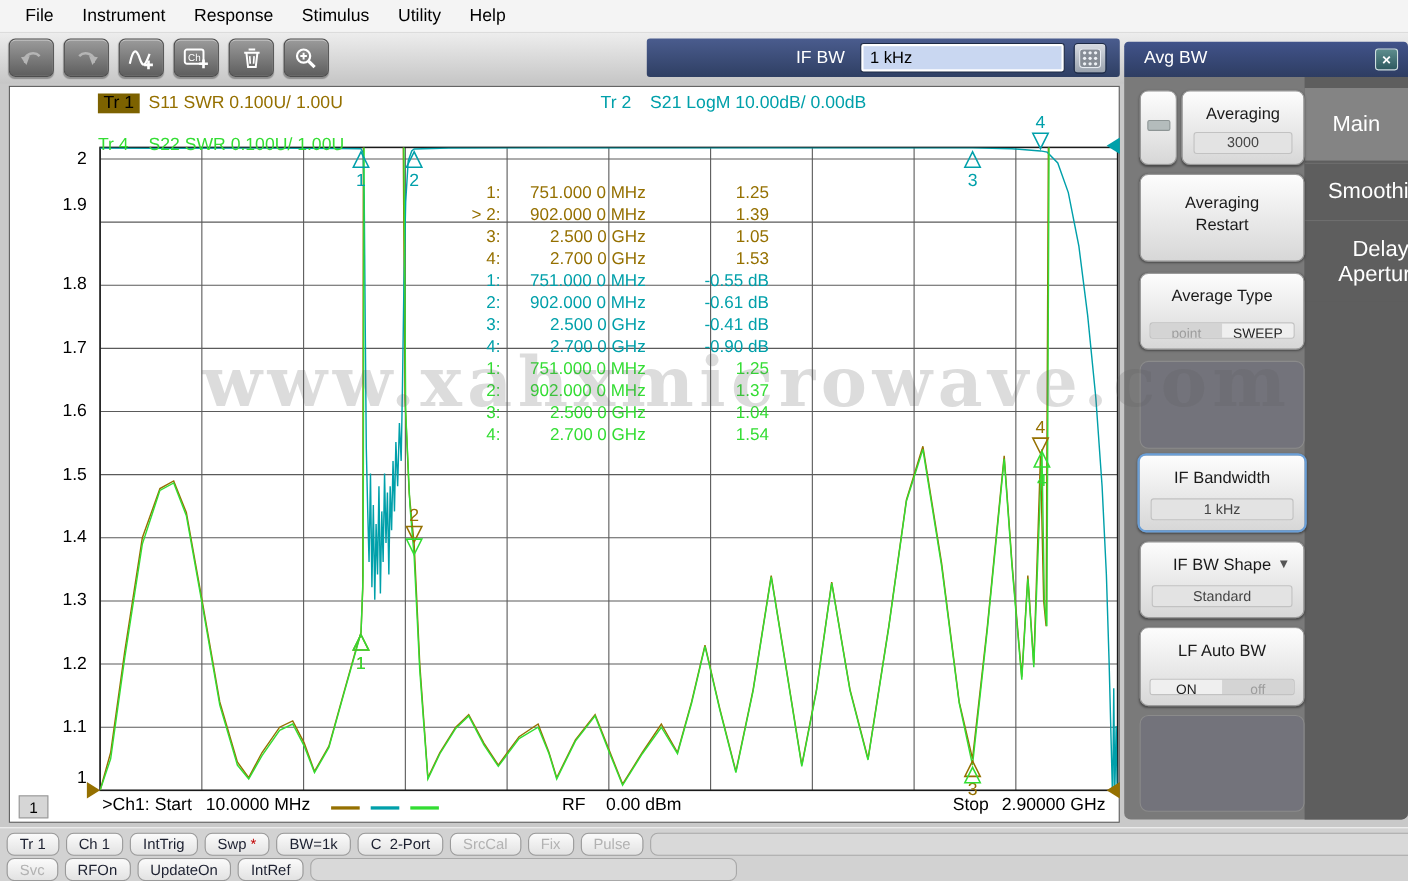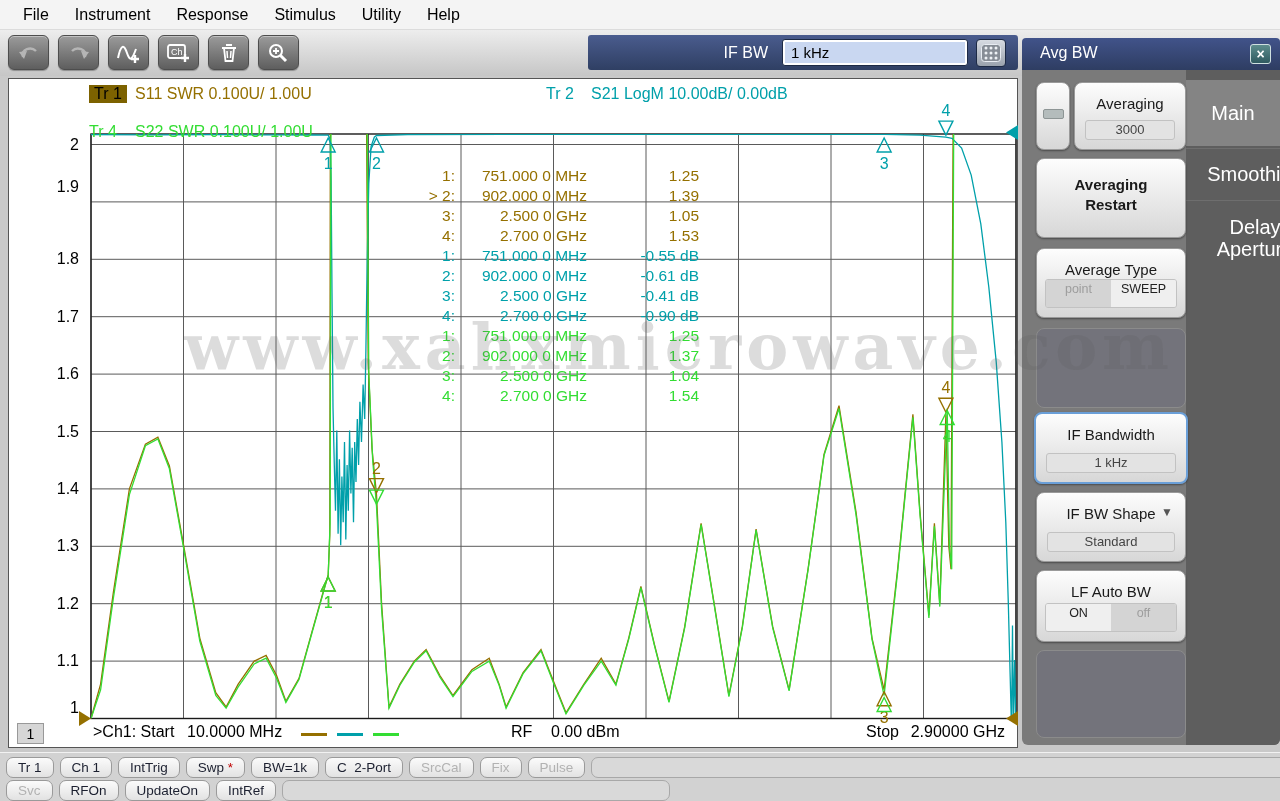--- a/index.html
+++ b/index.html
@@ -55,23 +55,23 @@
   .phead { position:absolute; left:0; top:0; width:258px; height:32px; background:linear-gradient(#41538a,#2e3d62); border-radius:4px 4px 0 0; }
   .phead .ptitle { position:absolute; left:18px; top:6px; color:#fff; font-size:16px; }
   .pclose { position:absolute; right:9px; top:6px; width:21px; height:20px; border-radius:3px; background:linear-gradient(#5d8d8d,#2f5a60); border:1px solid #cfe0e0; color:#fff; font-size:14px; font-weight:bold; text-align:center; line-height:18px; }
   .pbody { position:absolute; left:0; top:32px; width:258px; height:675px; background:#7a7a7a; border-radius:0 0 6px 6px; }
   .ptabs { position:absolute; left:164px; top:0; width:94px; height:675px; background:#5e5e5e; border-radius:0 0 6px 0; }
   .ptab { width:94px; color:#fff; font-size:20px; text-align:center; display:flex; align-items:center; justify-content:center; }
   .ptab.active { background:#848484; }
   .ptab.dim { background:#5e5e5e; border-top:1px solid #6e6e6e;padding-left:44px; }
   .pbtn { position:absolute; background:linear-gradient(#fdfdfd,#d7d7d7); border:1px solid #9a9a9a; border-radius:8px; box-shadow:0 1px 2px rgba(0,0,0,.4); color:#1a1a1a; font-size:15px; text-align:center; }
   .pbtn .blabel { position:absolute; left:0; right:0; top:12px; }
-  .pbtn .blabel2 { position:absolute; left:0; right:0; top:16px; line-height:20px;font-weight:bold; }
+  .pbtn .blabel2 { position:absolute; left:0; right:0; top:16px; line-height:20px; }
   .pbtn .val { position:absolute; left:10px; right:10px; bottom:9px; height:20px; background:#e3e3e3; border:1px solid #c2c2c2; border-radius:3px; font-size:13px; color:#444; line-height:18px; }
-  .pbtn .toggle { position:absolute; left:8px; right:8px; bottom:9px; height:29px; border:1px solid #c2c2c2; border-radius:3px; display:flex; overflow:hidden; font-size:12.5px; }
+  .pbtn .toggle { position:absolute; left:8px; right:8px; bottom:9px; height:15px; border:1px solid #c2c2c2; border-radius:3px; display:flex; overflow:hidden; font-size:12.5px; }
   .toggle .half { flex:1; line-height:18px; }
   .toggle .on  { background:#efefef; color:#222; }
   .toggle .off { background:#d4d4d4; color:#9d9d9d; }
   .pbtn.placeholder { background:#73737b; border:1px solid #8b8b8b; box-shadow:none; }
   .pbtn.selected { border:2px solid #6a9fd8; }
   .led { position:absolute; left:6px; top:26px; width:21px; height:10px; background:#b4bcbc; border:1px solid #8d9595; border-radius:2px; }
   .ddarrow { position:absolute; right:12px; top:12px; color:#555; font-size:12px; }
 
   
   .statusbar { position:absolute; left:0; top:752px; width:1280px; height:49px; background:#d2d2d2; border-top:1px solid #f2f2f2; }

